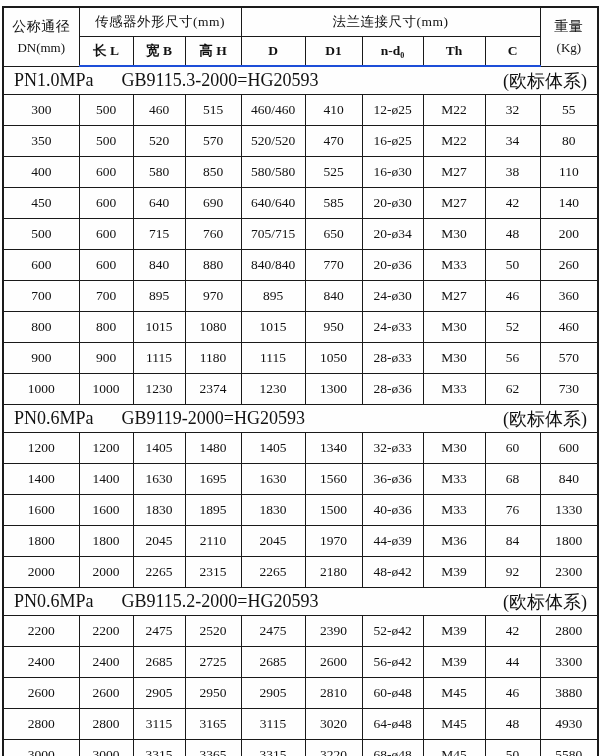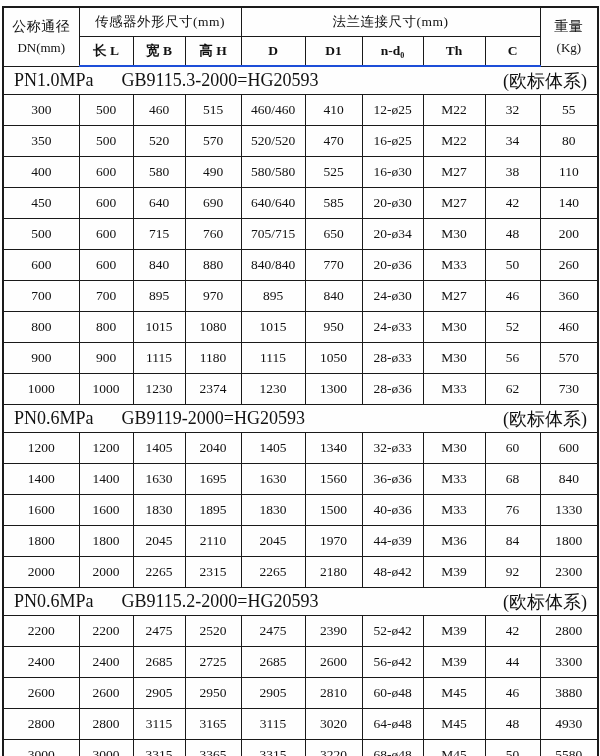--- a/index.html
+++ b/index.html
@@ -152,21 +152,21 @@
           <td>470</td>
           <td>16-ø25</td>
           <td>M22</td>
           <td>34</td>
           <td>80</td>
         </tr>
         <tr class="data-row">
           <td>400</td>
           <td>600</td>
           <td>580</td>
-          <td>490</td>
+          <td>850</td>
           <td>580/580</td>
           <td>525</td>
           <td>16-ø30</td>
           <td>M27</td>
           <td>38</td>
           <td>110</td>
         </tr>
         <tr class="data-row">
           <td>450</td>
           <td>600</td>
@@ -257,21 +257,21 @@
               <span class="pressure">PN0.6MPa</span>
               <span class="standard">GB9119-2000=HG20593</span>
               <span class="note">(欧标体系)</span>
             </div>
           </td>
         </tr>
         <tr class="data-row">
           <td>1200</td>
           <td>1200</td>
           <td>1405</td>
-          <td>2040</td>
+          <td>1480</td>
           <td>1405</td>
           <td>1340</td>
           <td>32-ø33</td>
           <td>M30</td>
           <td>60</td>
           <td>600</td>
         </tr>
         <tr class="data-row">
           <td>1400</td>
           <td>1400</td>

